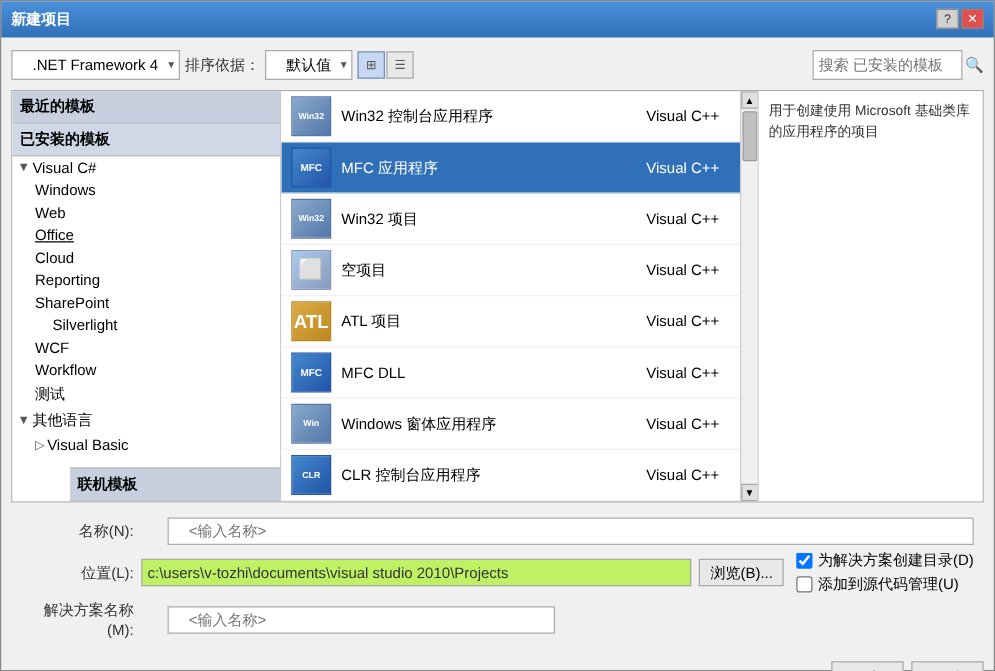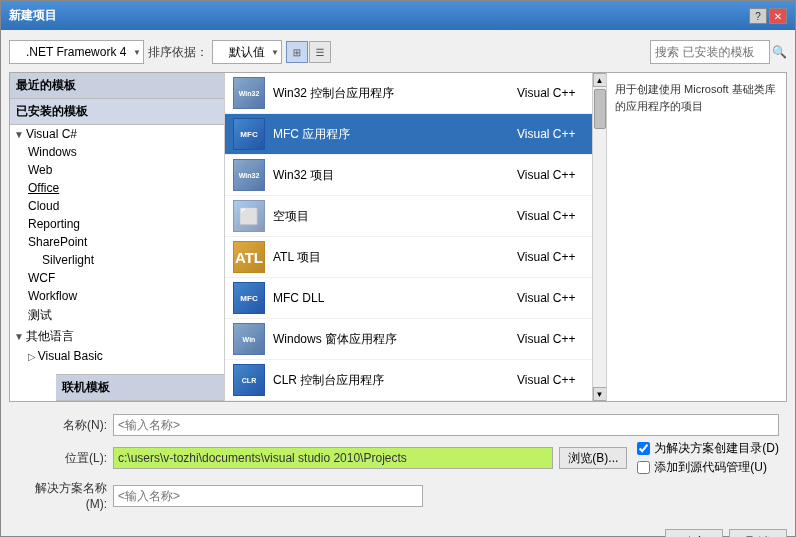--- a/index.html
+++ b/index.html
@@ -1,18 +1,18 @@
 <!DOCTYPE html>
 <html><head>
   <meta charset="utf-8">
   <style>
     * { box-sizing: border-box; margin: 0; padding: 0; font-family: "Microsoft YaHei", "SimSun", sans-serif; font-size: 12px; }
     body { background: #f0f0f0; display: flex; justify-content: center; align-items: center; width: 796px; height: 537px; overflow: hidden; }
     .dialog { width: 796px; height: 537px; background: #f0f0f0; border: 1px solid #888; box-shadow: 2px 2px 8px rgba(0,0,0,0.4); display: flex; flex-direction: column; }
-    .title-bar { background: linear-gradient(to bottom, #4a90d9, #3070b8); color: white; padding: 6px 8px; display: flex; justify-content: space-between; align-items: flex-end; height: 30px; }
+    .title-bar { background: linear-gradient(to bottom, #4a90d9, #3070b8); color: white; padding: 6px 8px; display: flex; justify-content: space-between; align-items: flex-start; height: 30px; }
     .title-bar-title { font-size: 12px; font-weight: bold; }
     .title-bar-buttons { display: flex; gap: 2px; }
     .title-btn { width: 18px; height: 16px; background: #d0d0d0; border: 1px solid #888; display: flex; align-items: center; justify-content: center; cursor: pointer; font-size: 10px; color: #333; }
     .title-btn.close { background: #e05050; color: white; }
     .dialog-content { flex: 1; display: flex; flex-direction: column; padding: 8px; gap: 6px; }
     .top-bar { display: flex; align-items: center; gap: 4px; height: 28px; }
     .select-wrapper { position: relative; display: inline-block; }
     .select-wrapper select { height: 24px; border: 1px solid #aaa; background: white; padding: 2px 16px 2px 16px; appearance: none; -webkit-appearance: none; cursor: pointer; }
     .select-arrow { position: absolute; right: 3px; top: 50%; transform: translateY(-50%); pointer-events: none; font-size: 8px; color: #555; }
     .top-bar-label { color: #333; }
@@ -29,21 +29,21 @@
     .template-icon { width: 32px; height: 32px; display: flex; align-items: center; justify-content: center; flex-shrink: 0; }
     .template-name { flex: 1; font-size: 12px; }
     .template-lang { font-size: 12px; width: 80px; text-align: left; }
     .template-item.selected .template-lang { color: white; }
     .info-panel { width: 180px; padding: 8px; background: white; border-left: 1px solid #ccc; overflow-y: auto; }
     .info-type { font-weight: bold; margin-bottom: 4px; color: #333; }
     .info-desc { color: #333; line-height: 1.5; font-size: 11px; }
     .bottom-form { background: #f0f0f0; padding: 6px 8px; display: flex; flex-direction: column; gap: 4px; }
     .form-row { display: flex; align-items: center; gap: 6px; }
     .form-label { width: 90px; text-align: right; color: #333; }
-    .form-input { height: 22px; border: 1px solid #aaa; background: white; padding: 2px 4px; flex: 1; color: #999; }
+    .form-input { height: 22px; border: 1px solid #aaa; background: white; padding: 2px 16px; flex: 1; color: #999; margin-left: 21px; }
     .form-input-path { height: 22px; border: 1px solid #aaa; background: #bef264; padding: 2px 4px; flex: 1; color: #333; }
     .browse-btn { height: 22px; border: 1px solid #aaa; background: #e8e8e8; padding: 2px 8px; cursor: pointer; white-space: nowrap; }
     .checkbox-row { display: flex; align-items: center; gap: 4px; }
     .bottom-buttons { display: flex; justify-content: flex-end; gap: 6px; padding: 4px 8px; }
     .bottom-btn { height: 26px; border: 1px solid #aaa; background: #e8e8e8; padding: 2px 16px; cursor: pointer; font-size: 12px; }
     .scroll-arrow { width: 14px; height: 14px; background: #e0e0e0; border: 1px solid #aaa; display: flex; align-items: center; justify-content: center; font-size: 8px; cursor: pointer; }
     .scroll-thumb { width: 12px; height: 40px; background: #c0c0c0; border: 1px solid #999; margin: 2px auto; border-radius: 2px; cursor: pointer; }
     .icon-mfc { width: 32px; height: 32px; background: linear-gradient(135deg, #4488cc, #2255aa); border: 1px solid #2255aa; display: flex; align-items: center; justify-content: center; color: white; font-size: 8px; font-weight: bold; }
     .icon-win32 { width: 32px; height: 32px; background: linear-gradient(135deg, #88aacc, #5577aa); border: 1px solid #5577aa; display: flex; align-items: center; justify-content: center; color: white; font-size: 7px; font-weight: bold; }
     .icon-empty { width: 32px; height: 32px; background: linear-gradient(135deg, #aaccee, #8899bb); border: 1px solid #8899bb; display: flex; align-items: center; justify-content: center; color: white; font-size: 7px; }

